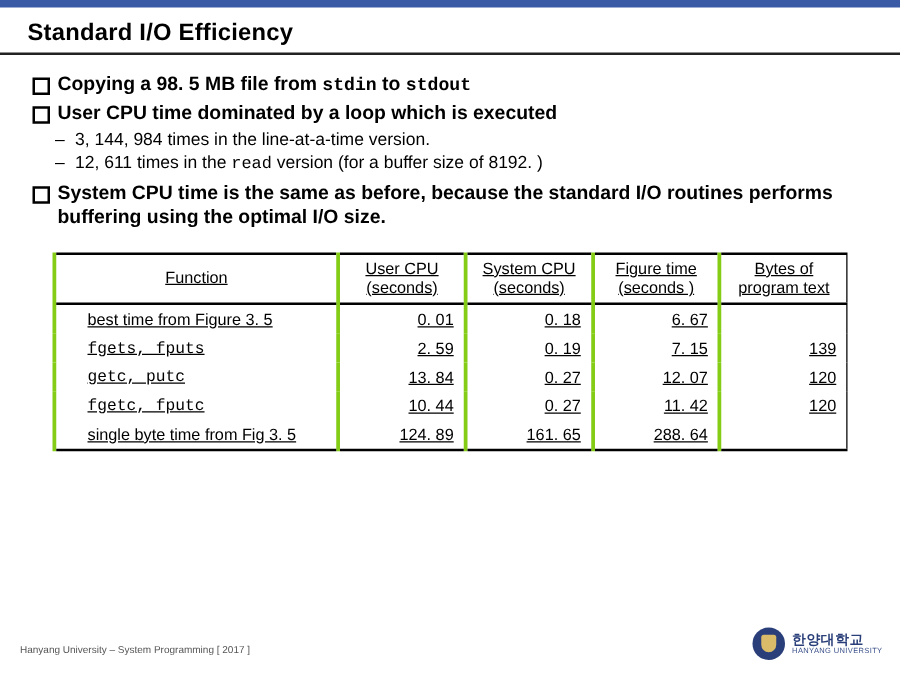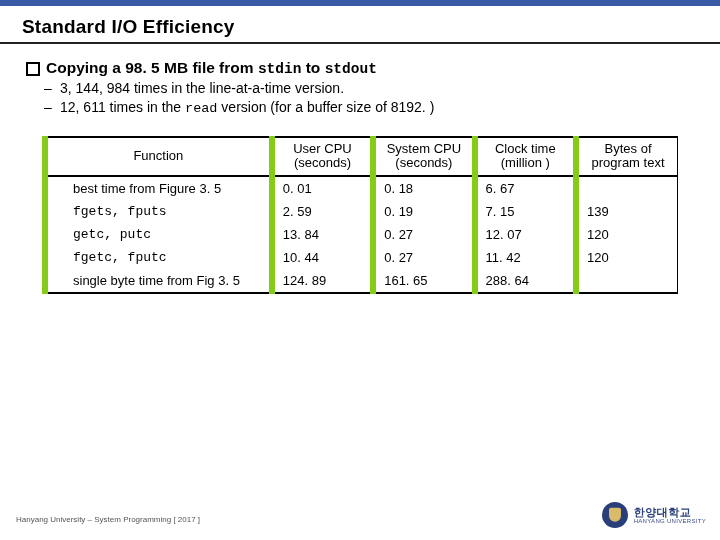--- a/index.html
+++ b/index.html
@@ -26,24 +26,24 @@
   .b2 > li { position: relative; padding-left: 38px; font-size: 14px; font-weight: normal; margin-top: 1px; line-height: 1.25; }
   .b2 > li::before {
     content: "–"; position: absolute; left: 22px; top: 0; font-weight: normal;
   }
 
   .mono { font-family: "Courier New", Courier, monospace; font-size: 14.5px; text-align: right; }
   .mono-sm { font-family: "Courier New", Courier, monospace; font-size: 13.5px; }
 
   .tbl-wrap { margin: 18px 20px 0 20px; }
   table.data { border-collapse: collapse; width: 100%; table-layout: fixed; }
-  table.data th, table.data td { border-left: 6px solid #84cc16; border-right: 1px solid #000; padding: 4px 8px; font-size: 13px; }
+  table.data th, table.data td { border-left: 3px solid #84cc16; border-right: 1px solid #000; padding: 4px 8px; font-size: 13px; text-decoration: underline; }
   table.data thead th { font-weight: normal; text-align: center; vertical-align: top; border-top: 2px solid #000; border-bottom: 2px solid #000; line-height: 1.15; }
   table.data thead th:first-child { vertical-align: middle; }
-  table.data tbody td { text-align: left; }
+  table.data tbody td { text-align: right; }
   table.data tbody td:first-child { text-align: left; padding-left: 25px; }
   table.data tbody tr:last-child td { border-bottom: 2px solid #000; }
   .col-fn { width: 190px; }
   .col-v  { width: 85px; }
 
   .footer { position: absolute; bottom: 10px; left: 0; right: 0; height: 28px; }
   .foot-left { position: absolute; left: 16px; bottom: 6px; font-size: 8px; color: #555; }
   .foot-center { position: absolute; left: 0; right: 0; text-align: center; bottom: 6px; font-size: 8px; color: #555; }
   .logo { position: absolute; right: 14px; bottom: 2px; display: flex; align-items: center; gap: 6px; }
   .logo-badge { width: 26px; height: 26px; border-radius: 50%; background: #2a3f7a; position: relative; }
@@ -60,45 +60,49 @@
 <div class="title-wrap">
   <div class="title">Standard I/O Efficiency</div>
 </div>
 
 <div class="content">
 
   <ul class="b1">
     <li>
       <span>Copying a 98. 5 MB file from </span><span class="mono">stdin</span><span> to </span><span class="mono">stdout</span>
     </li>
+    <li>User CPU time dominated by a loop which is executed</li>
   </ul>
 
   <ul class="b2">
     <li>3, 144, 984 times in the line-at-a-time version.</li>
     <li>
       <span>12, 611 times in the </span><span class="mono-sm">read</span><span> version (for a buffer size of 8192. )</span>
     </li>
   </ul>
 
+  <ul class="b1">
+    <li>System CPU time is the same as before, because the standard I/O routines performs buffering using the optimal I/O size.</li>
+  </ul>
 
   <div class="tbl-wrap">
     <table class="data">
       <colgroup>
         <col class="col-fn">
           <col class="col-v">
           <col class="col-v">
           <col class="col-v">
           <col class="col-v">
       </colgroup>
       <thead>
         <tr>
           <th>Function</th>
           <th>User CPU (seconds)</th>
           <th>System CPU (seconds)</th>
-          <th>Clock time (million )</th>
+          <th>Figure time (seconds )</th>
           <th>Bytes of program text</th>
         </tr>
       </thead>
       <tbody id="tbody">
           <tr>
             <td>best time from Figure 3. 5</td>
             <td>0. 01</td>
             <td>0. 18</td>
             <td>6. 67</td>
             <td></td>

